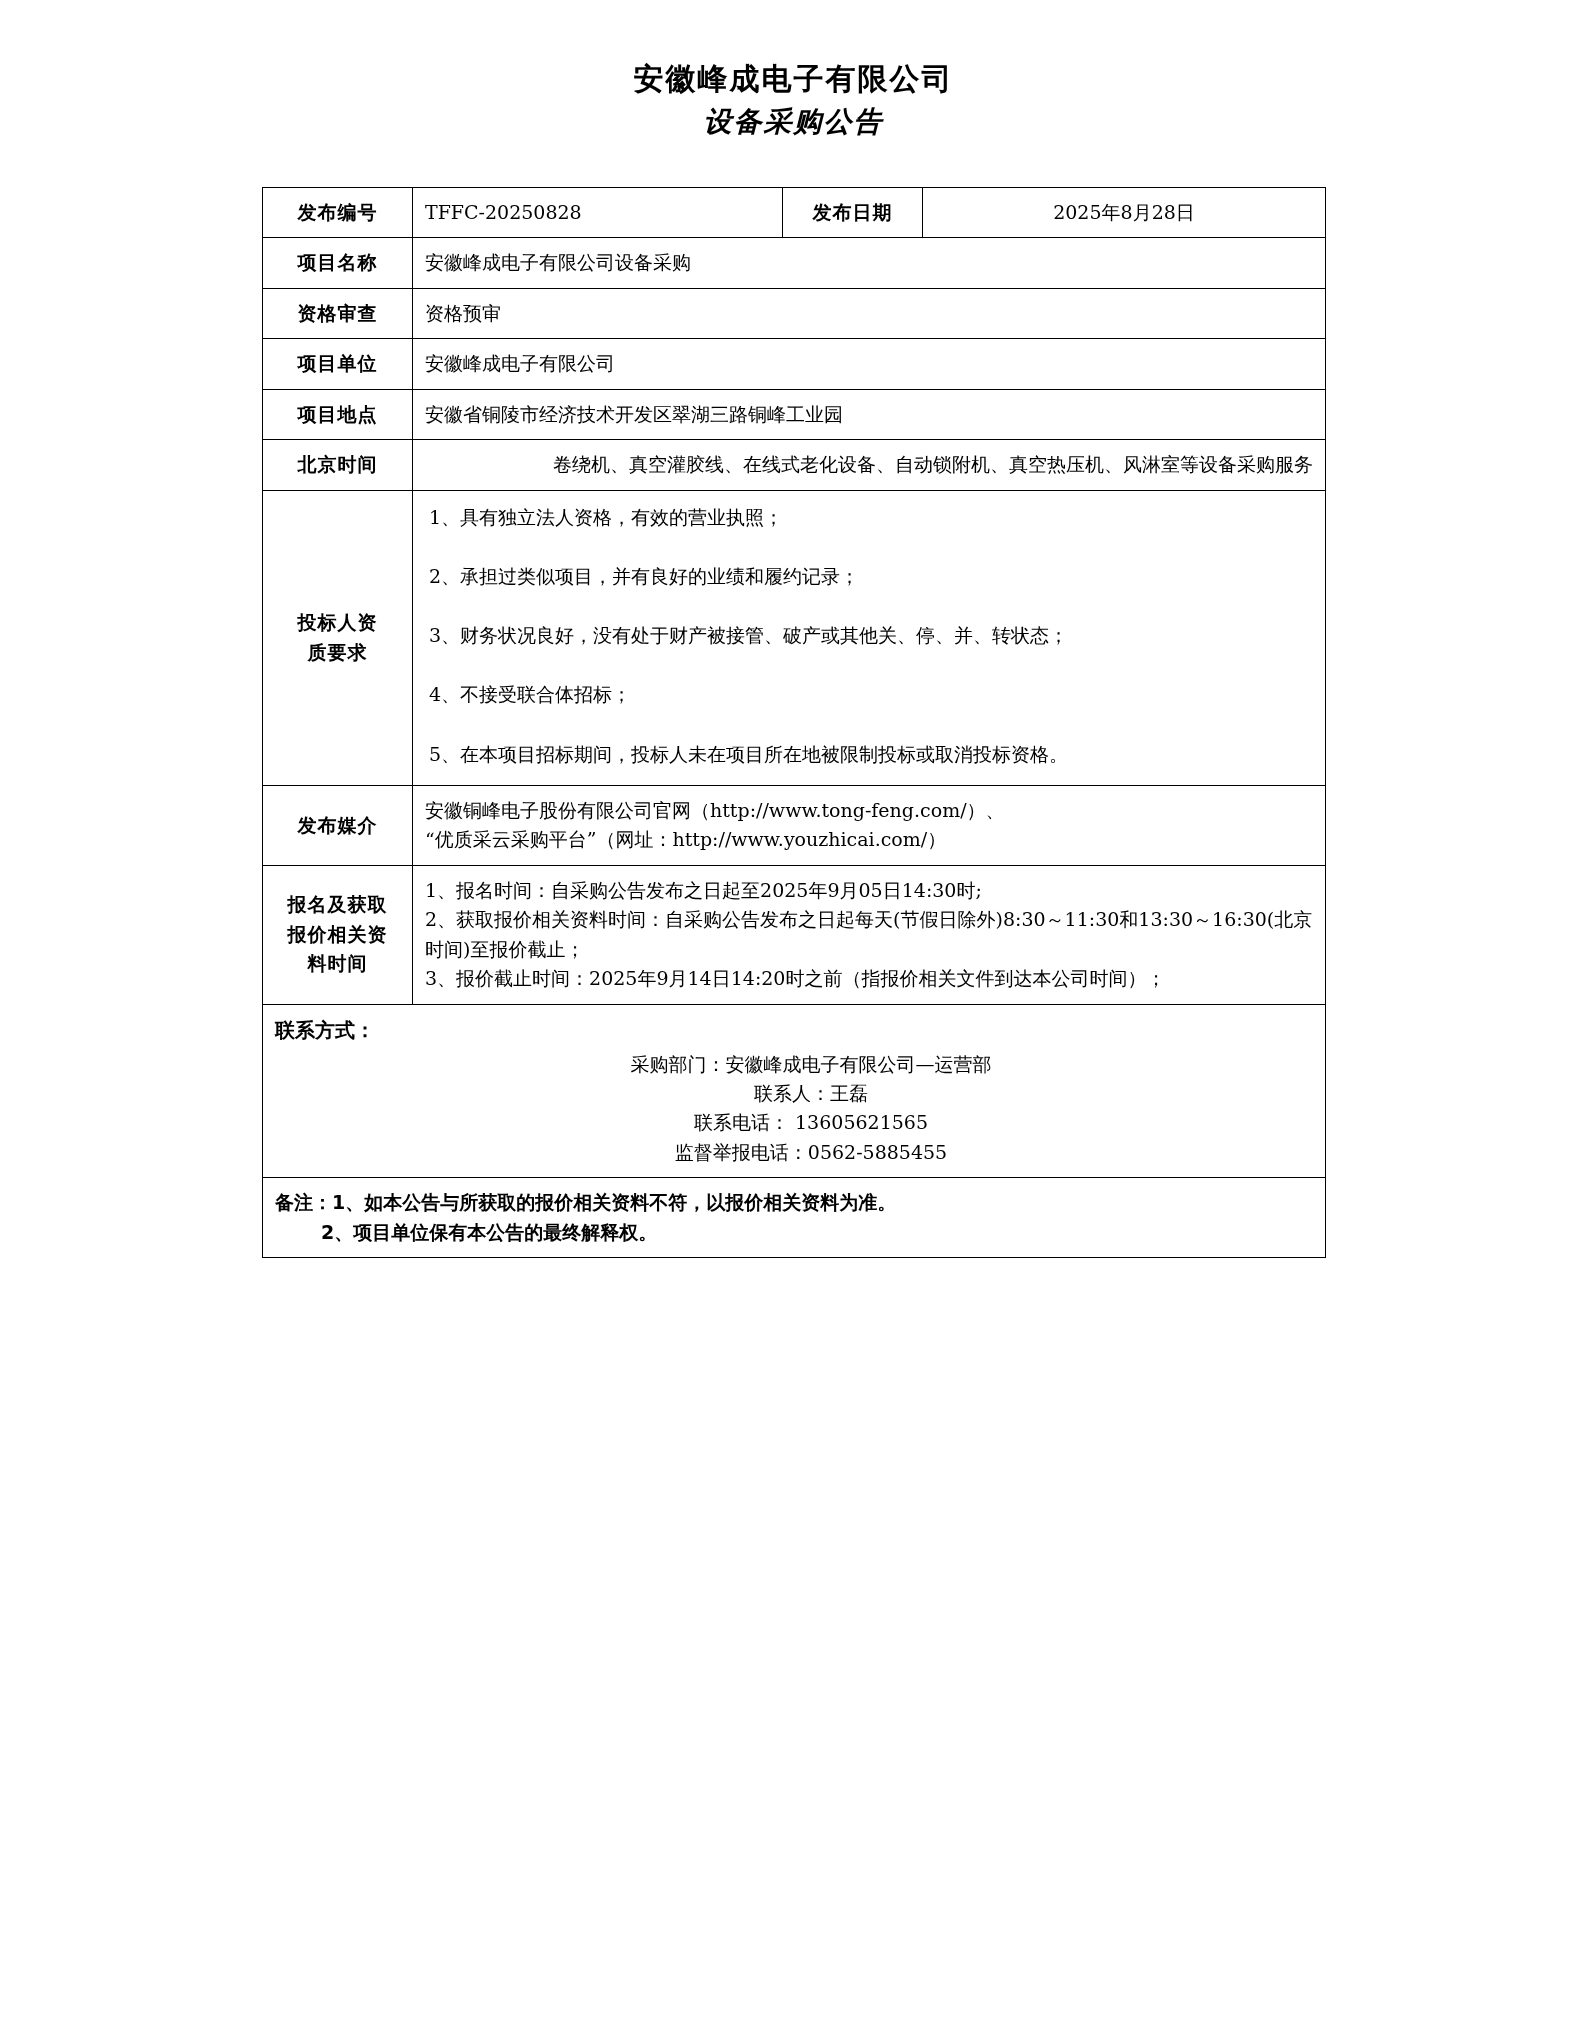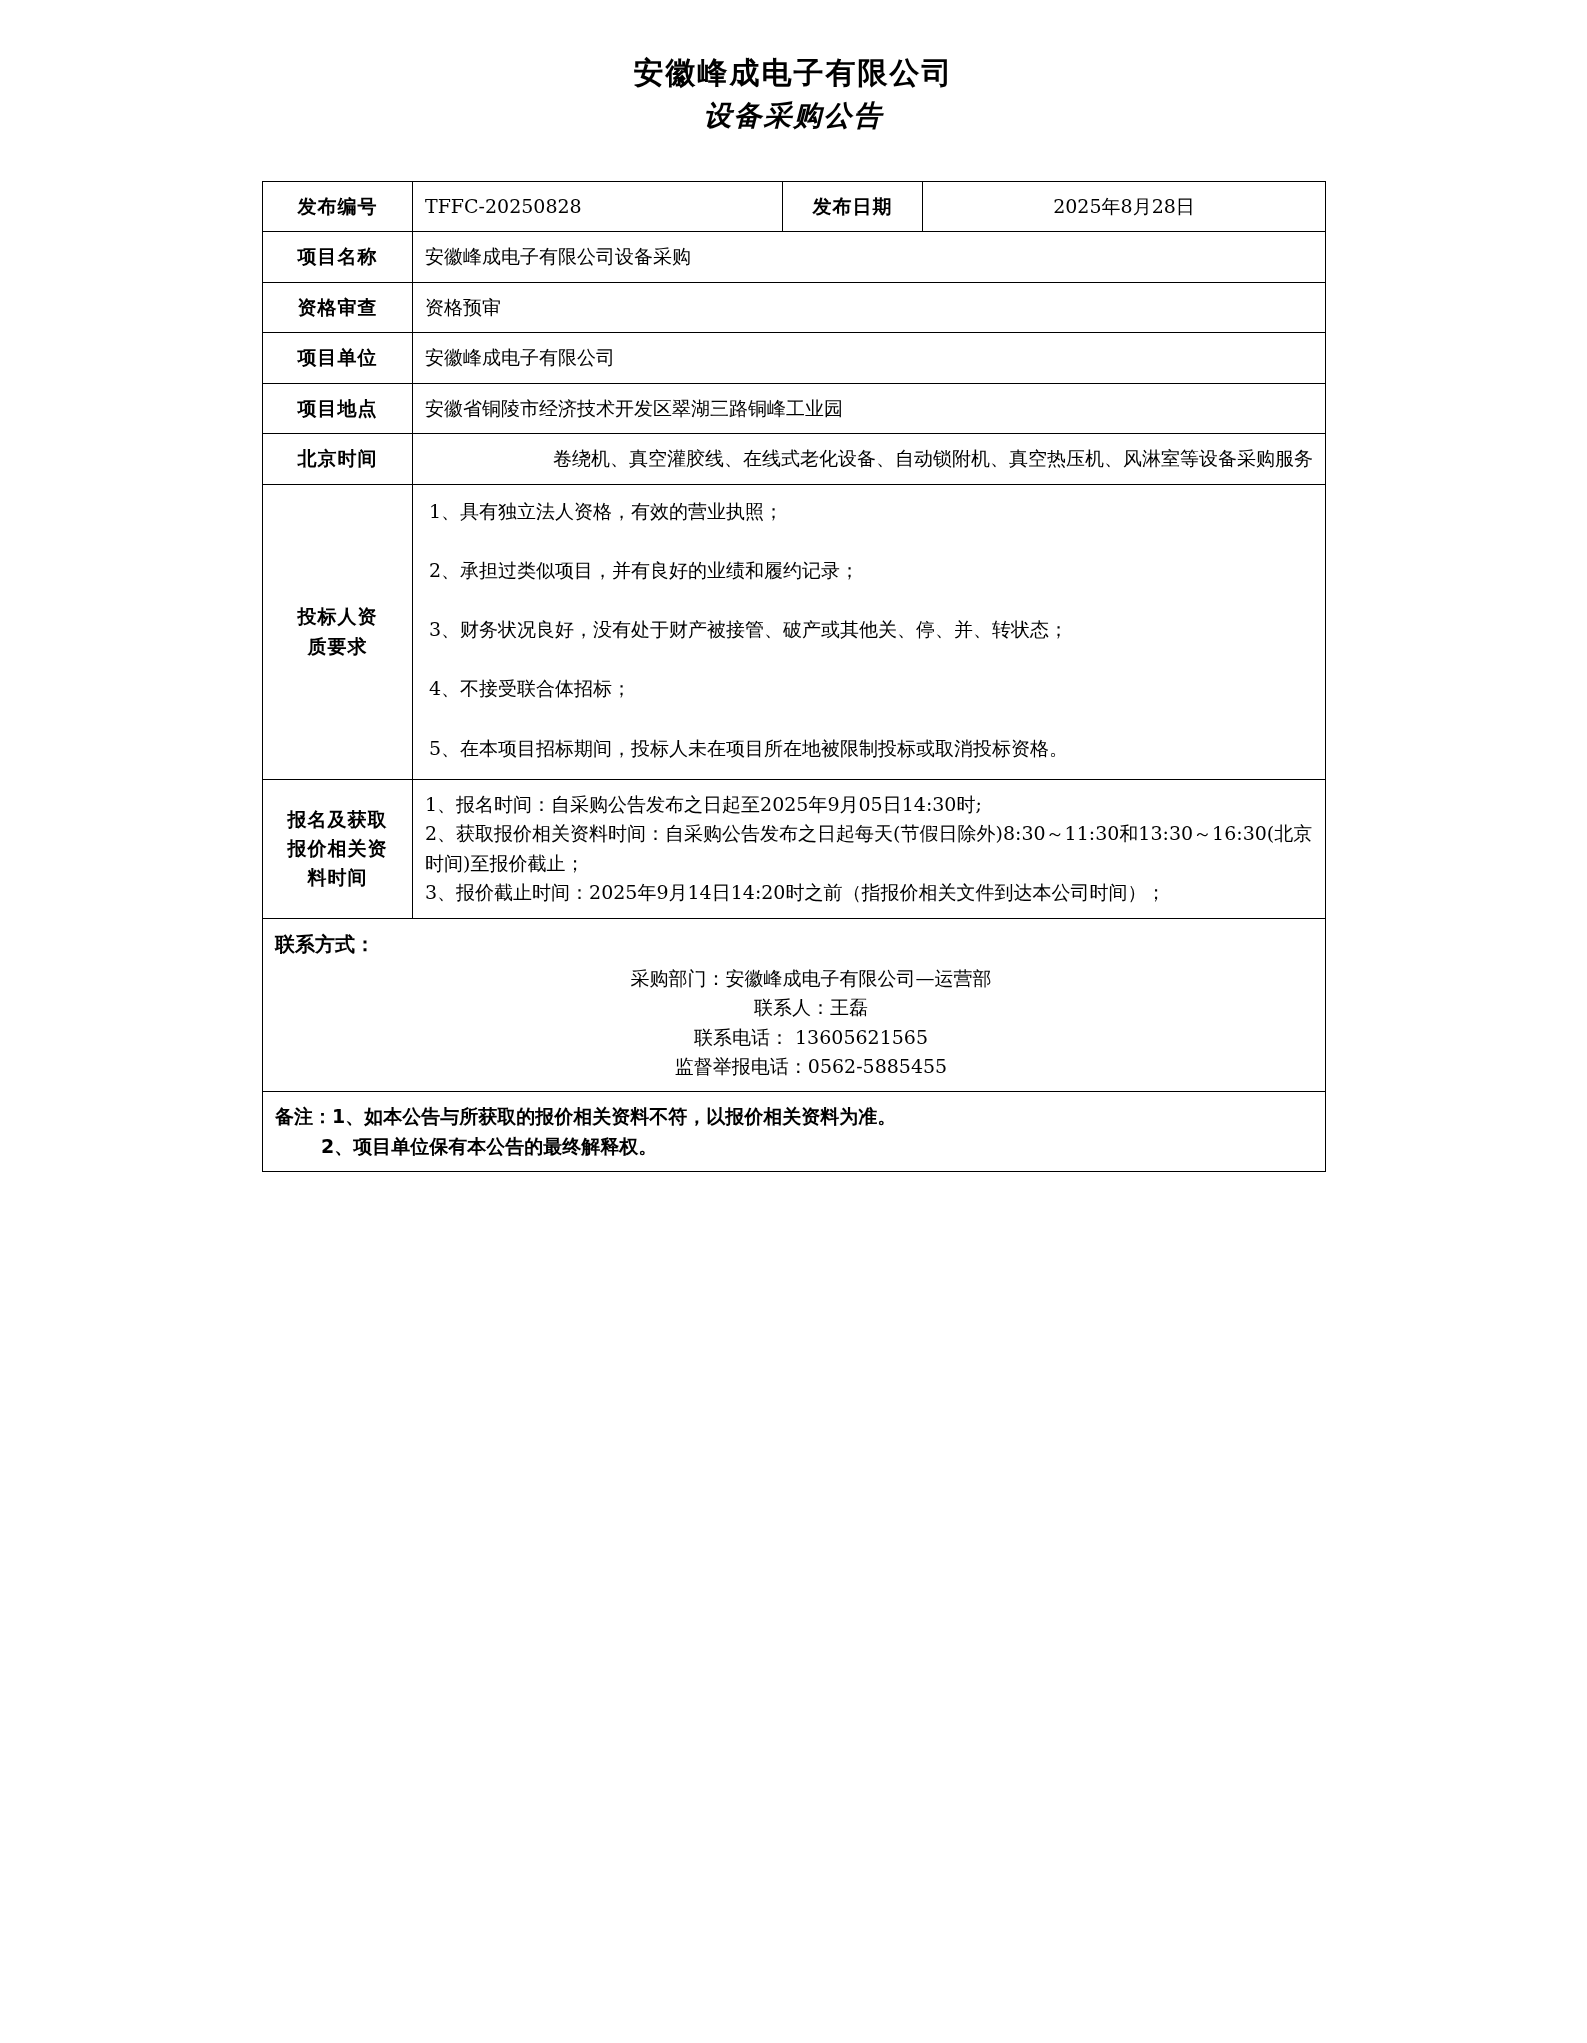--- a/index.html
+++ b/index.html
@@ -11,21 +11,21 @@
     width: 1587px;
     height: 2043px;
     font-family: "DejaVu Serif", "Liberation Serif", serif;
     color: #000000;
     position: relative;
   }
   .page {
     width: 1587px;
     height: 1475px;
     box-sizing: border-box;
-    padding: 10px;
+    padding: 16px;
     position: relative;
   }
   .title-block {
     text-align: center;
     padding-top: 40px;
   }
   .doc-title {
     font-family: "DejaVu Sans", "Liberation Sans", sans-serif;
     font-weight: bold;
     font-size: 30px;
@@ -201,20 +201,27 @@
           <div class="qual-list">
             <p>1、具有独立法人资格，有效的营业执照；</p>
             <p>2、承担过类似项目，并有良好的业绩和履约记录；</p>
             <p>3、财务状况良好，没有处于财产被接管、破产或其他关、停、并、转状态；</p>
             <p>4、不接受联合体招标；</p>
             <p>5、在本项目招标期间，投标人未在项目所在地被限制投标或取消投标资格。</p>
           </div>
         </td>
       </tr>
 
+      <tr>
+        <td class="lbl">发布媒介</td>
+        <td class="val media-cell" colspan="3">
+          <div>安徽铜峰电子股份有限公司官网（http://www.tong-feng.com/）、</div>
+          <div>“优质采云采购平台”（网址：http://www.youzhicai.com/）</div>
+        </td>
+      </tr>
 
       <tr>
         <td class="lbl-tall">
           <span>报名及获取</span><br>
           <span>报价相关资</span><br>
           <span>料时间</span>
         </td>
         <td class="val time-cell" colspan="3">
           <p>1、报名时间：自采购公告发布之日起至2025年9月05日14:30时;</p>
           <p>2、获取报价相关资料时间：自采购公告发布之日起每天(节假日除外)8:30～11:30和13:30～16:30(北京时间)至报价截止；</p>

